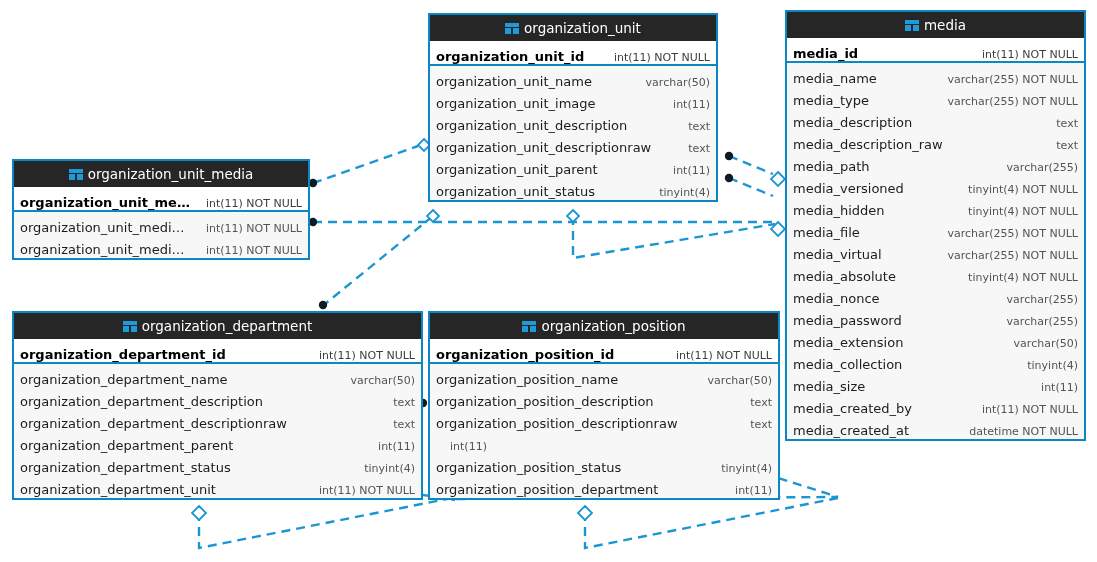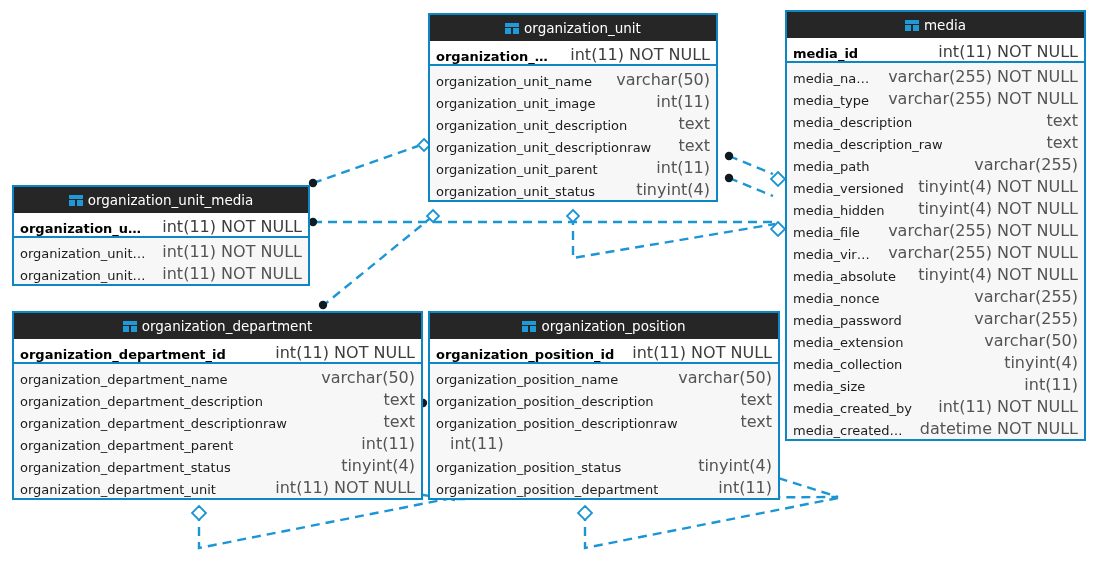--- a/index.html
+++ b/index.html
@@ -85,21 +85,21 @@
     font-size: 13px;
     overflow: hidden;
     text-overflow: ellipsis;
   }
   .row.pk .fname {
     font-weight: bold;
     color: #000000;
   }
   .row .ftype {
     color: #545454;
-    font-size: 16px;
+    font-size: 11px;
     margin-left: 14px;
     text-align: right;
     flex: none;
   }
   .row.pk .ftype {
     color: #3d3d3d;
   }
   .rows-body { padding-top: 1px; padding-bottom: 1px; }
 </style>
 </head>
@@ -259,21 +259,21 @@
           <div class="row">
             <span class="fname">media_created_by</span>
             <span class="ftype">int(11) NOT NULL</span>
           </div>
           <div class="row">
             <span class="fname">media_created_at</span>
             <span class="ftype">datetime NOT NULL</span>
           </div>
         </div>
       </div>
-      <div class="table-box" style="left: 12px; top: 185px; width: 298px;">
+      <div class="table-box" style="left: 12px; top: 159px; width: 298px;">
         <div class="table-header"><span class="tbl-icon"><i class="ic-top"></i><i class="ic-bl"></i><i class="ic-br"></i></span><span>organization_unit_media</span></div>
         <div class="row pk">
           <span class="fname">organization_unit_media_id</span>
           <span class="ftype">int(11) NOT NULL</span>
         </div>
         <div class="rows-body">
           <div class="row">
             <span class="fname">organization_unit_media_src</span>
             <span class="ftype">int(11) NOT NULL</span>
           </div>

